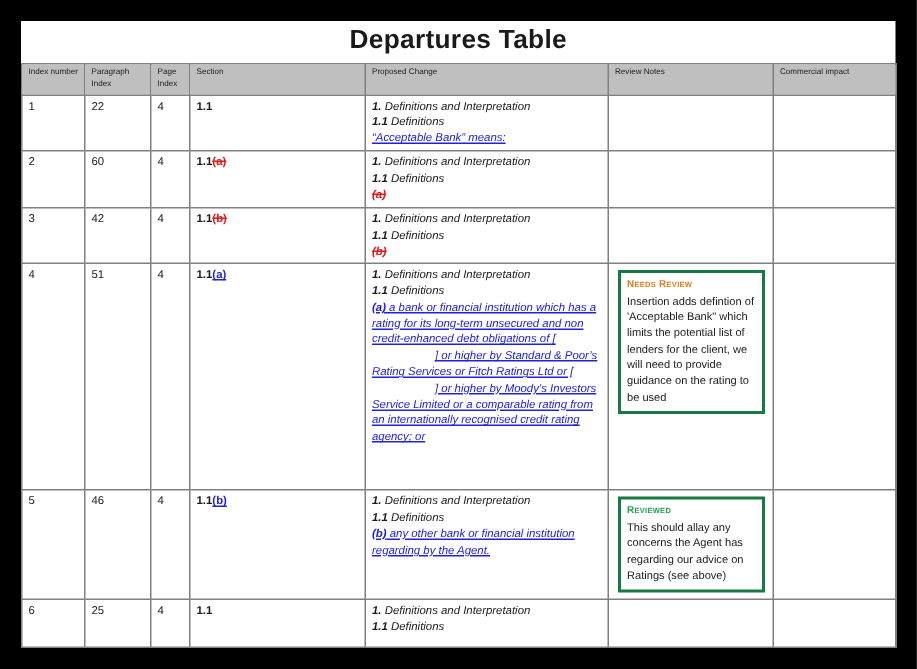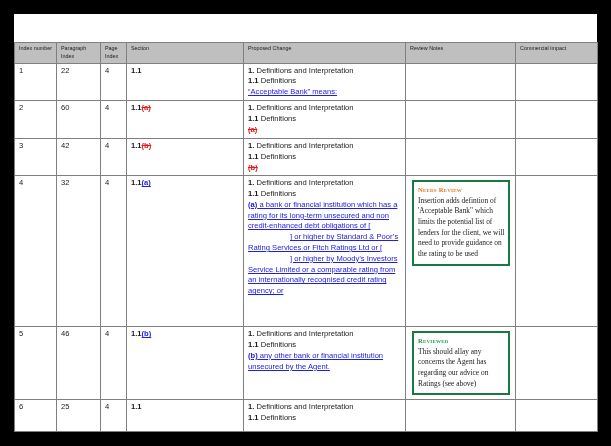--- a/index.html
+++ b/index.html
@@ -98,30 +98,29 @@
     color: #2020e0;
     text-decoration: underline;
   }
   
   .del {
     color: #e01b1b;
     text-decoration: line-through;
     font-weight: bold;
   }
 
-  .line { display: block; white-space: normal; }
+  .line { display: block; white-space: normal; font-style: italic; }
   .blank { display: inline-block; width: 42px; border-bottom: 0; }
 
   
   .callout {
     border: 2.5px solid #177a43;
     margin: 2px 2px 2px 2px;
     padding: 3px 0 4px 4px;
     background: #ffffff;
-    font-family: Liberation Serif, serif;
   }
   .callout-title {
     font-size: 6.6px;
     font-variant: small-caps;
     font-weight: bold;
     letter-spacing: 0.2px;
     display: block;
     margin-bottom: 1px;
   }
   .callout-title.needs { color: #e07b19; }
@@ -132,20 +131,21 @@
     color: #1a1a1a;
     display: block;
   }
 </style>
 </head>
 <body>
 
 <div id="frame">
   <div id="page">
 
+    <div id="page-title">Departures Table</div>
 
     <table class="dep">
       <colgroup>
         <col style="width:42px">
         <col style="width:44px">
         <col style="width:26px">
         <col style="width:117px">
         <col style="width:162px">
         <col style="width:110px">
         <col style="width:82px">
@@ -200,21 +200,21 @@
             <span class="line"><span class="b">1.</span><span> Definitions and Interpretation</span></span>
             <span class="line"><span class="b">1.1</span><span> Definitions</span></span>
             <span class="line del">(b)</span>
           </td>
           <td class="notes"></td>
           <td class="impact"></td>
         </tr>
 
         <tr style="height:151px">
           <td class="idx">4</td>
-          <td class="para">32</td>
+          <td class="para">51</td>
           <td class="pg">4</td>
           <td class="section"><span>1.1</span><span class="ins">(a)</span></td>
           <td class="change">
             <span class="line"><span class="b">1.</span><span> Definitions and Interpretation</span></span>
             <span class="line"><span class="b">1.1</span><span> Definitions</span></span>
             <span class="line ins"><span class="b">(a)</span><span> a bank or financial institution which has a rating for its long-term unsecured and non credit-enhanced debt obligations of [</span><span class="blank"></span><span>] or higher by Standard &amp; Poor’s Rating Services or Fitch Ratings Ltd or [</span><span class="blank"></span><span>] or higher by Moody’s Investors Service Limited or a comparable rating from an internationally recognised credit rating agency; or</span></span>
           </td>
           <td class="notes">
             <div class="callout">
               <span class="callout-title needs">Needs Review</span>
@@ -225,21 +225,21 @@
         </tr>
 
         <tr style="height:62px">
           <td class="idx">5</td>
           <td class="para">46</td>
           <td class="pg">4</td>
           <td class="section"><span>1.1</span><span class="ins">(b)</span></td>
           <td class="change">
             <span class="line"><span class="b">1.</span><span> Definitions and Interpretation</span></span>
             <span class="line"><span class="b">1.1</span><span> Definitions</span></span>
-            <span class="line ins"><span class="b">(b)</span><span> any other bank or financial institution unsecured by the Agent.</span></span>
+            <span class="line ins"><span class="b">(b)</span><span> any other bank or financial institution regarding by the Agent.</span></span>
           </td>
           <td class="notes">
             <div class="callout">
               <span class="callout-title done">Reviewed</span>
               <span class="callout-body">This should allay any concerns the Agent has regarding our advice on Ratings (see above)</span>
             </div>
           </td>
           <td class="impact"></td>
         </tr>
 

